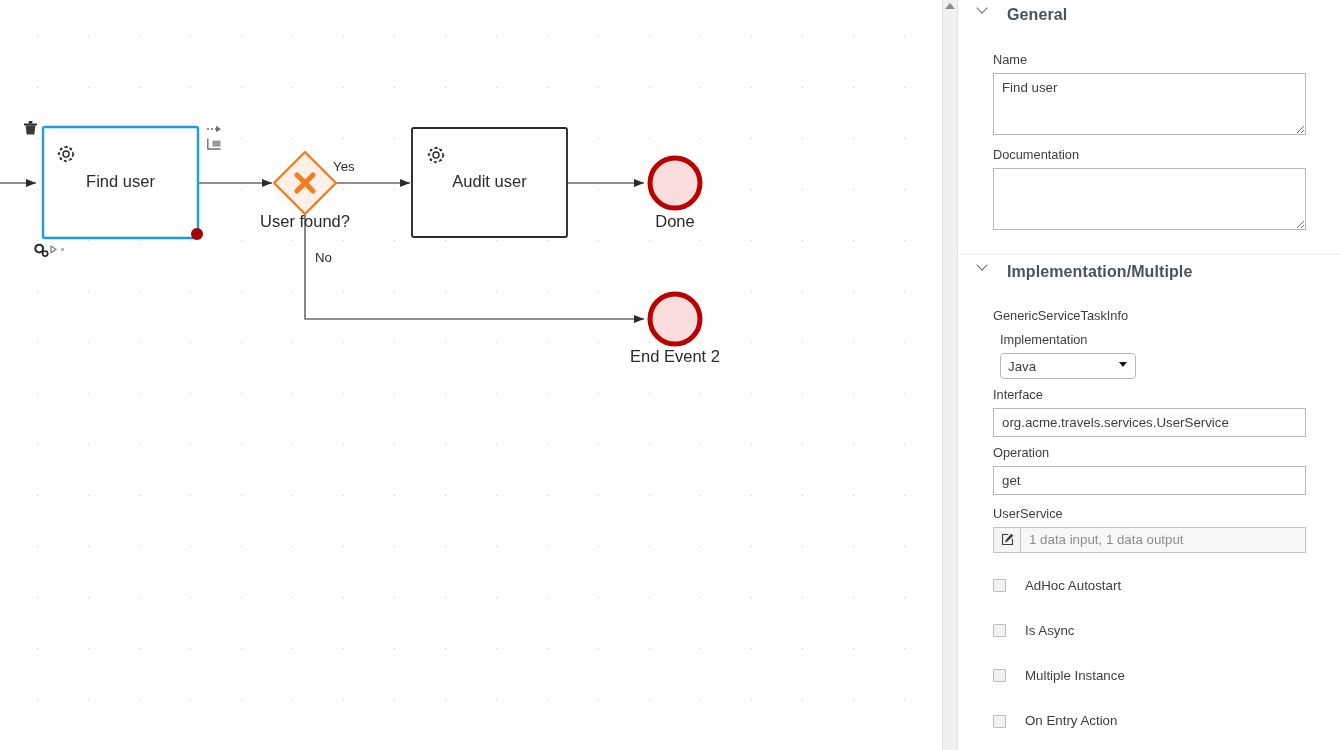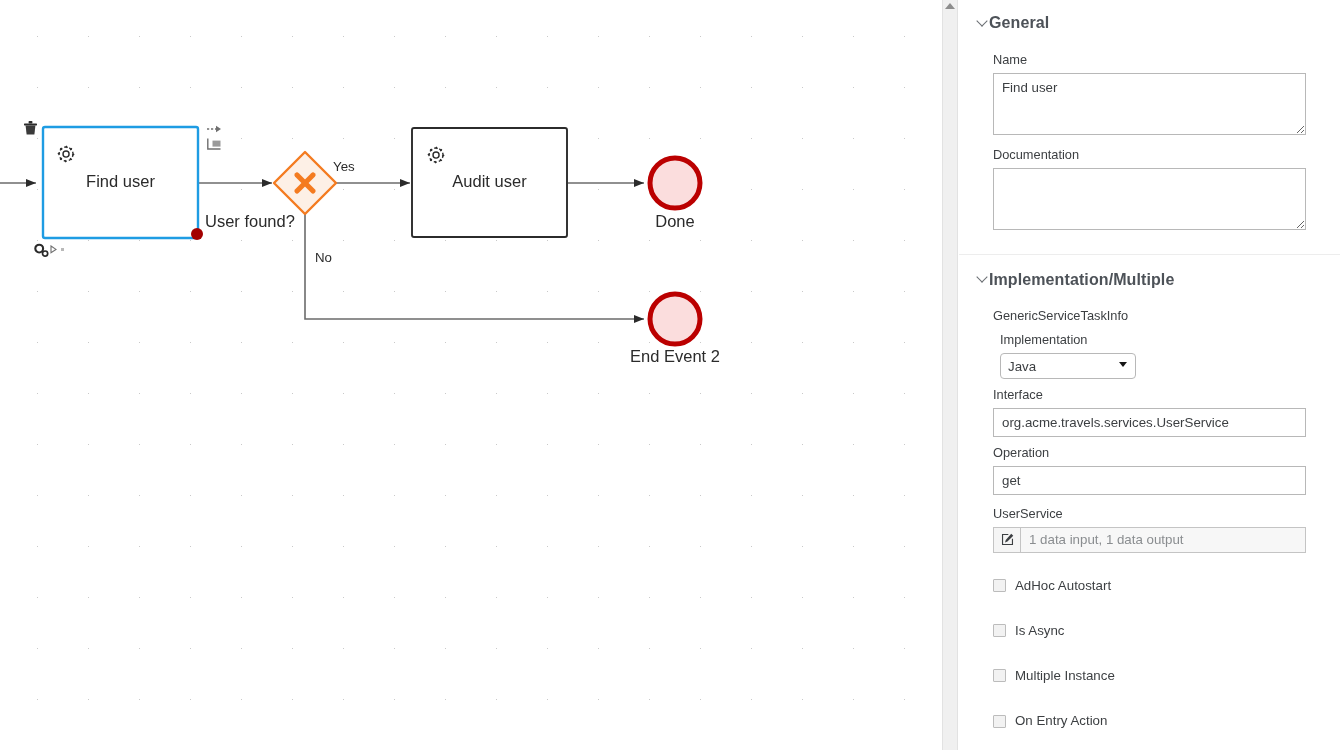--- a/index.html
+++ b/index.html
@@ -80,22 +80,22 @@
   }
 
   .panel-inner {
     position: absolute;
     left: 0; top: 0;
     width: 381px;
   }
 
   .section-header {
     display: flex;
-    align-items: center;
-    gap: 2px;
+    align-items: flex-start;
+    gap: 20px;
     padding: 0 0 0 19px;
     height: 34px;
     color: #4d5258;
     font-size: 16px;
     font-weight: 600;
     letter-spacing: 0.1px;
   }
   .section-header .chev {
     display: inline-block;
     width: 9px;
@@ -209,21 +209,21 @@
     color: #8a8d90;
     padding: 8px 8px;
     outline: none;
   }
   .input-group .ig-input::placeholder { color: #8a8d90; }
 
   
   .checkbox-row {
     display: flex;
     align-items: center;
-    gap: 9px;
+    gap: 19px;
     padding-left: 34px;
   }
   .cb-box {
     width: 13px;
     height: 13px;
     box-sizing: border-box;
     border: 1px solid #bcbcbc;
     background: #f2f2f2;
     flex: 0 0 auto;
     border-radius: 1px;
@@ -333,21 +333,21 @@
         <path d="M0,0 L5,3.4 L0,6.8 z" fill="none" stroke="#6f6f6f" stroke-width="1.1"></path>
       </g>
       <g transform="translate(61,248)">
         <rect x="0" y="0" width="3" height="3" fill="#b9b9b9"></rect>
       </g>
     </svg>
 
     <div style="position:absolute;left:43px;top:172px;width:155px;text-align:center;
                 font-size:16.5px;color:#2b2b2b;">Find user</div>
 
-    <div style="position:absolute;left:205px;top:212px;width:200px;
+    <div style="position:absolute;left:205px;top:212px;width:200px;text-align:center;
                 font-size:16.5px;color:#2b2b2b;">User found?</div>
 
     <div style="position:absolute;left:412px;top:172px;width:155px;text-align:center;
                 font-size:16.5px;color:#2b2b2b;">Audit user</div>
 
     <div style="position:absolute;left:595px;top:212px;width:160px;text-align:center;
                 font-size:16.5px;color:#2b2b2b;">Done</div>
 
     <div style="position:absolute;left:595px;top:347px;width:160px;text-align:center;
                 font-size:16.5px;color:#2b2b2b;">End Event 2</div>

